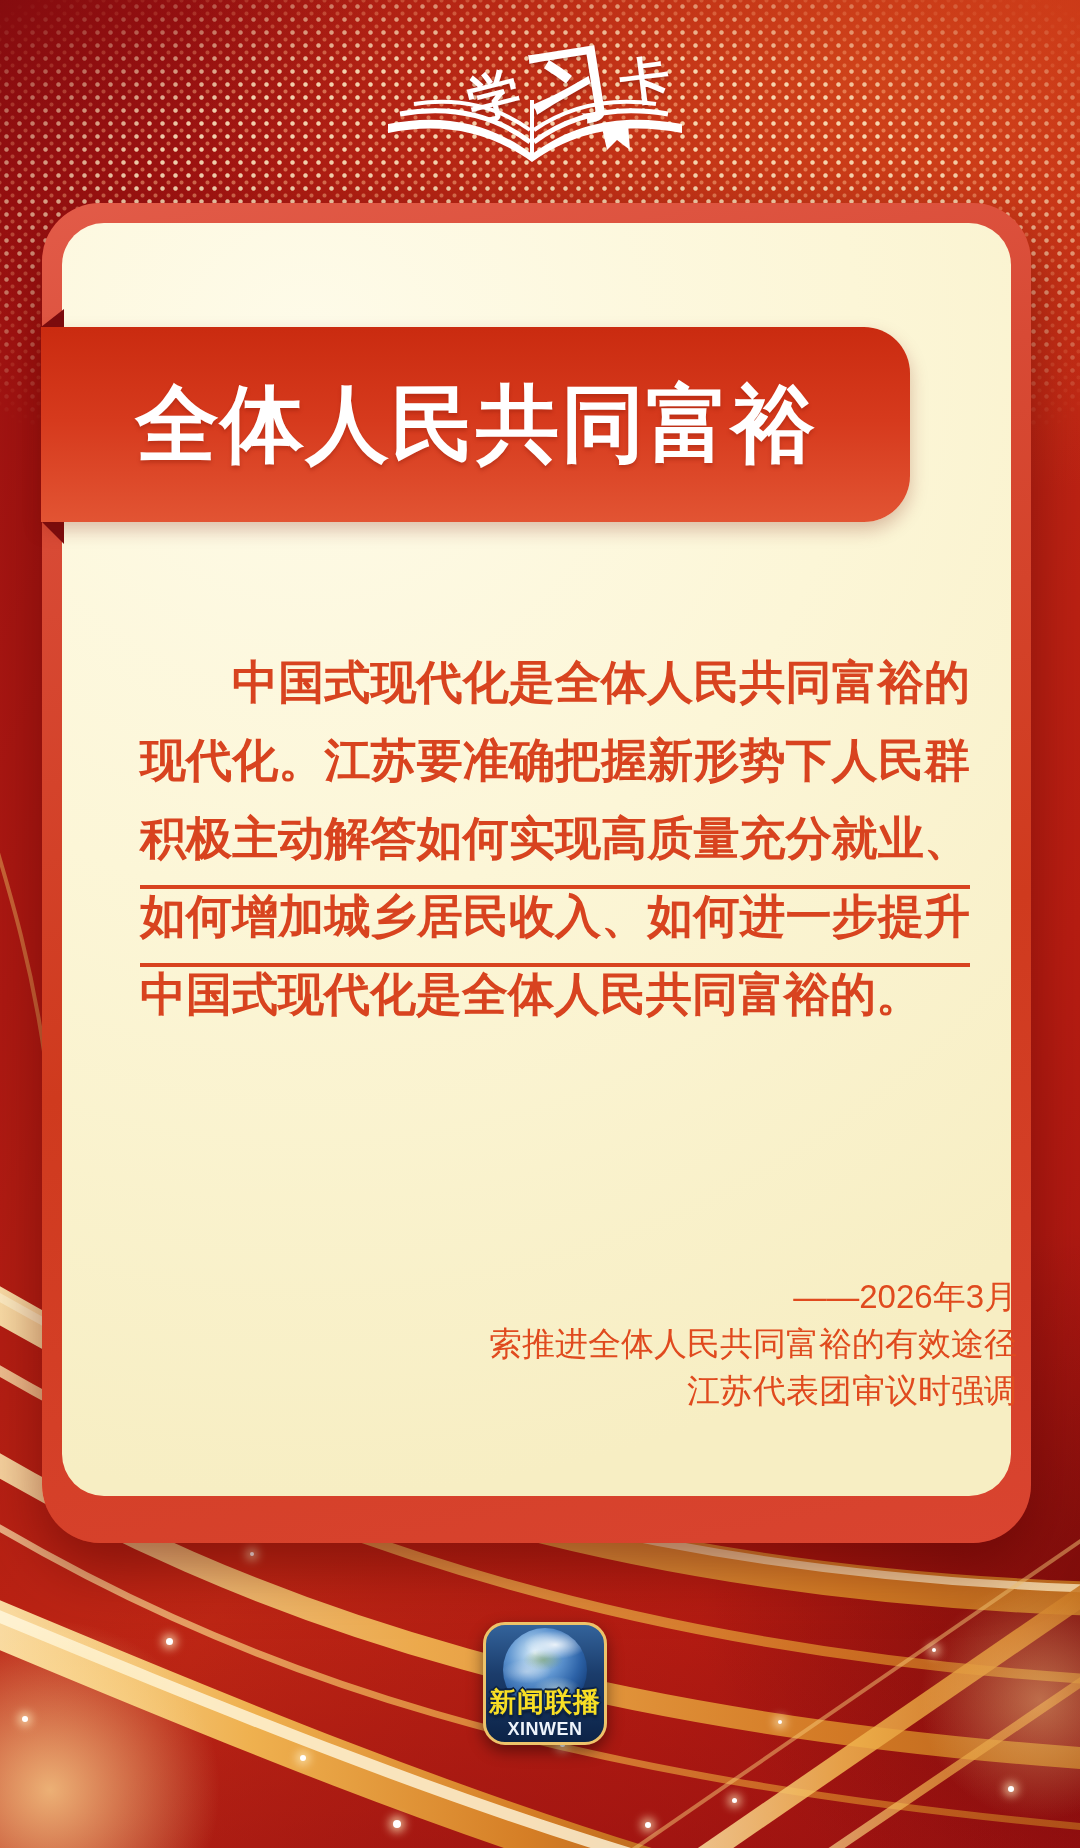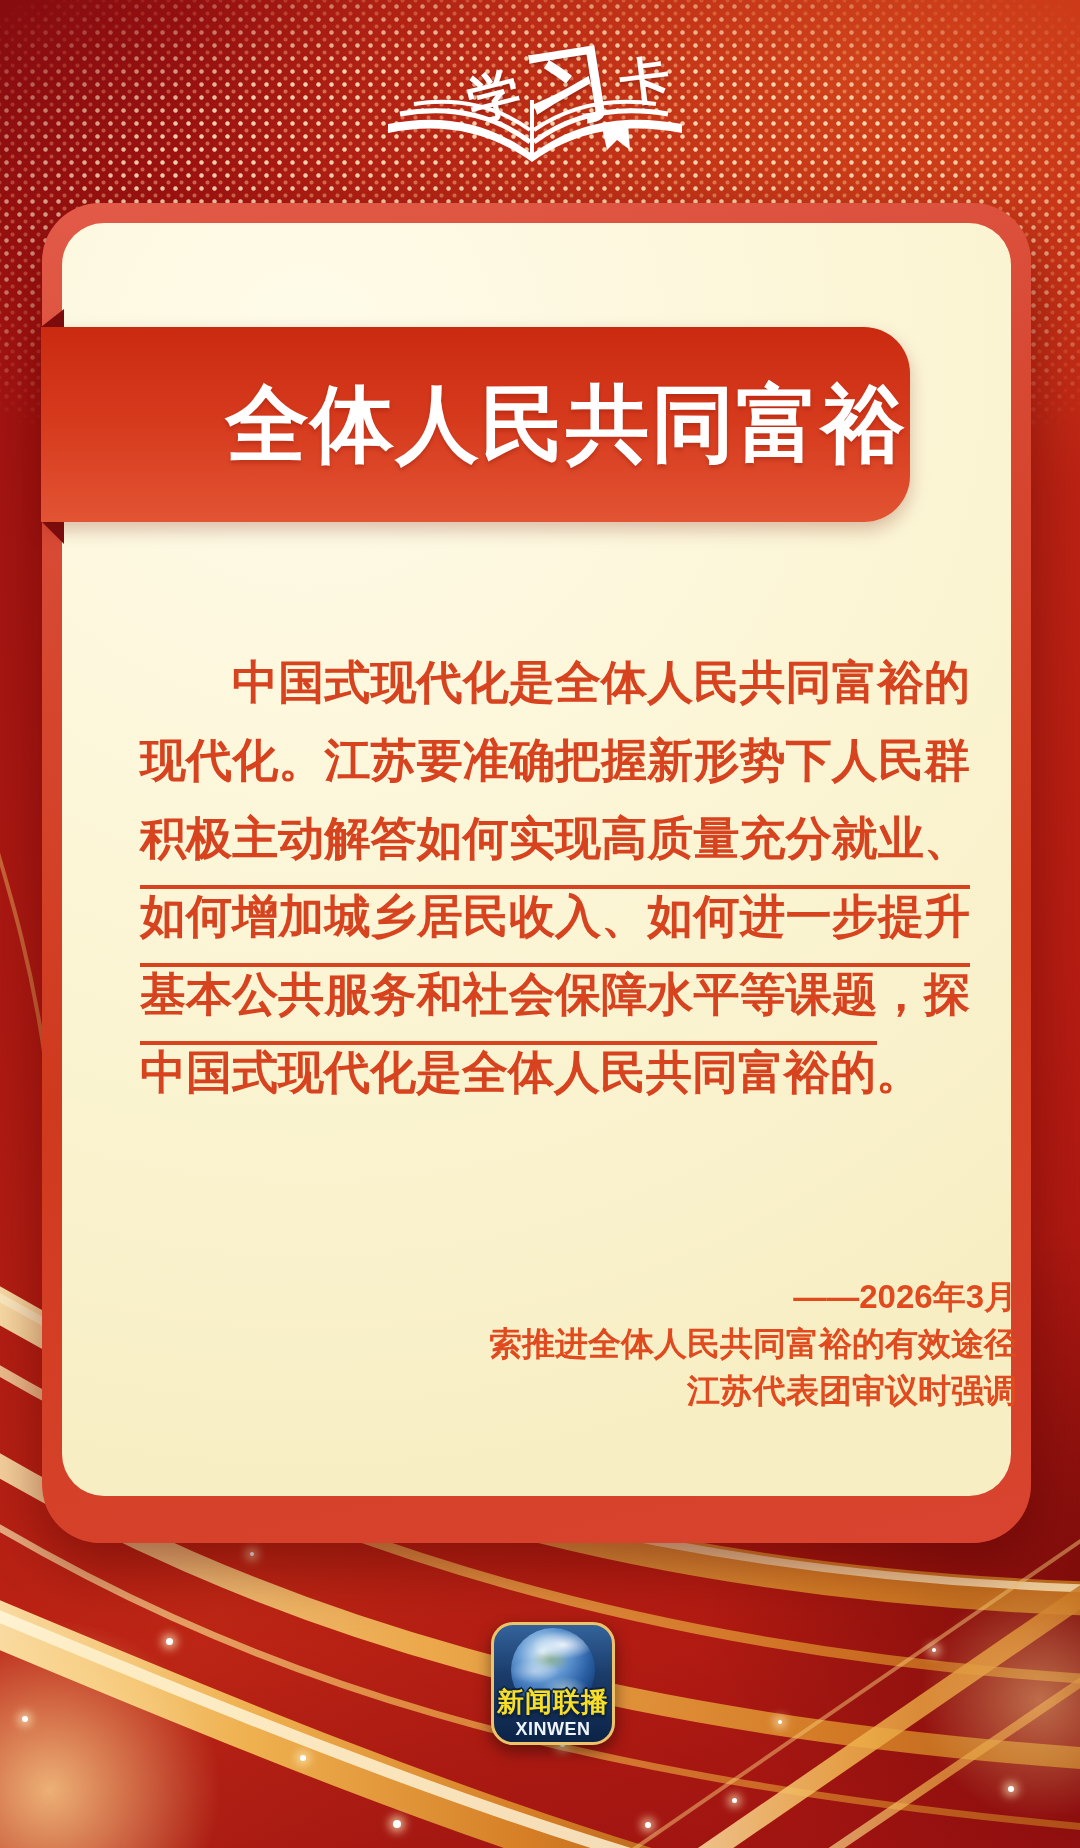--- a/index.html
+++ b/index.html
@@ -30,43 +30,43 @@
   
   .frame{position:absolute;left:42px;top:203px;width:989px;height:1340px;border-radius:58px;z-index:5;
     background:linear-gradient(168deg,#e25b48 0%,#d84a35 22%,#cf3a1e 58%,#d94430 100%);
     box-shadow:0 24px 60px rgba(80,0,0,.5);}
   .cream{position:absolute;left:20px;top:20px;width:949px;height:1273px;border-radius:42px;
     background:radial-gradient(ellipse 120% 90% at 26% 10%, #fefbe9 0%, #fcf6d7 48%, #f7eec3 100%);}
   .fold{position:absolute;background:#7c0c0e;z-index:6;}
   .fold-top{left:41px;top:309px;width:23px;height:18px;clip-path:polygon(0 100%,100% 100%,100% 0);}
   .fold-bottom{left:41px;top:521px;width:23px;height:23px;clip-path:polygon(0 0,100% 0,100% 100%);}
   .ribbon{position:absolute;left:41px;top:327px;width:869px;height:195px;z-index:7;
-    border-radius:0 46px 46px 0;display:flex;align-items:center;justify-content:flex-end;
+    border-radius:0 46px 46px 0;display:flex;align-items:center;justify-content:center;
     background:linear-gradient(180deg,#ca2b10 0%,#d63a1d 48%,#e25433 100%);
     box-shadow:0 8px 18px rgba(120,15,5,.25);}
   .ribbon .title{font-size:84px;font-weight:900;color:#ffffff;letter-spacing:2px;
     text-shadow:0 3px 4px rgba(140,25,8,.35);transform:scaleX(.99);white-space:nowrap;}
   
   .quote{position:absolute;left:78px;top:421px;width:830px;z-index:8;
     font-family:"Liberation Serif","DejaVu Serif",serif;font-weight:700;color:#d8431f;
     font-size:46px;line-height:78px;}
   .quote .line{position:relative;height:78px;text-align:justify;text-align-last:justify;white-space:nowrap;}
   .quote .line.indent{text-indent:92px;}
   .quote .line.last{text-align-last:left;}
   .quote .u{position:absolute;left:0;top:85px;height:4px;background:#d8431f;}
   .quote .u.full{width:830px;}
   .quote .u.partial{width:737px;}
   
   .attr{position:absolute;left:120px;top:1050px;width:835px;z-index:8;text-align:right;
-    color:#e04a1e;font-weight:700;font-size:33px;line-height:47px;}
+    color:#e04a1e;font-weight:400;font-size:33px;line-height:47px;}
   
   .badge{position:absolute;left:483px;top:1622px;width:124px;height:123px;z-index:9;
     border-radius:22px;border:3px solid #edc36a;box-sizing:border-box;
     background:linear-gradient(180deg,#33639b 0%,#1b3c6b 42%,#0c2347 100%);
-    box-shadow:0 6px 16px rgba(0,0,0,.45);overflow:hidden;margin-left:8px;}
+    box-shadow:0 6px 16px rgba(0,0,0,.45);overflow:hidden;}
   .globe{position:absolute;left:17px;top:3px;width:84px;height:84px;border-radius:50%;
     background:radial-gradient(circle at 38% 30%, #e2f1fb 0%, #a8cbea 14%, #5f95d0 34%, #2d63a8 58%, #16407c 78%, #0d2c5a 100%);}
   .globe::after{content:"";position:absolute;inset:0;border-radius:50%;
     background:
       radial-gradient(ellipse 58% 26% at 62% 20%, rgba(255,255,255,.85), rgba(255,255,255,0) 65%),
       radial-gradient(ellipse 46% 22% at 28% 52%, rgba(255,255,255,.4), rgba(255,255,255,0) 65%),
       radial-gradient(ellipse 34% 18% at 48% 38%, rgba(110,150,85,.55), rgba(110,150,85,0) 70%),
       radial-gradient(ellipse 40% 20% at 64% 72%, rgba(225,238,225,.5), rgba(225,238,225,0) 70%);}
   .badge .cn{position:absolute;left:0;top:59px;width:100%;text-align:center;z-index:2;
     font-size:27px;font-weight:900;color:#f8df25;letter-spacing:1px;
@@ -147,21 +147,20 @@
   </div>
 
   <div class="frame">
     <div class="cream">
 
       <div class="quote">
           <div class="line indent">中国式现代化是全体人民共同富裕的</div>
           <div class="line">现代化。江苏要准确把握新形势下人民群</div>
           <div class="line">积极主动解答如何实现高质量充分就业、<span class="u full"></span></div>
           <div class="line">如何增加城乡居民收入、如何进一步提升<span class="u full"></span></div>
-          <div class="line">基本公共服务和社会保障水平等课题，探<span class="u partial"></span></div>
           <div class="line last">中国式现代化是全体人民共同富裕的。</div>
         </div>
 
       <div class="attr">
         <div>——2026年3月</div>
         <div>索推进全体人民共同富裕的有效途径</div>
         <div>江苏代表团审议时强调</div>
       </div>
     </div>
   </div>

